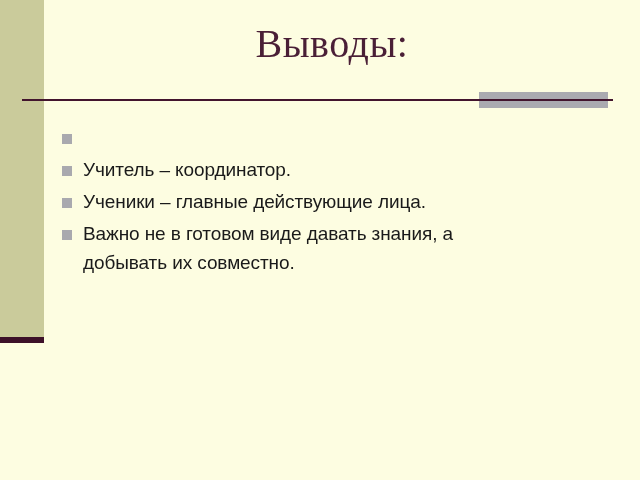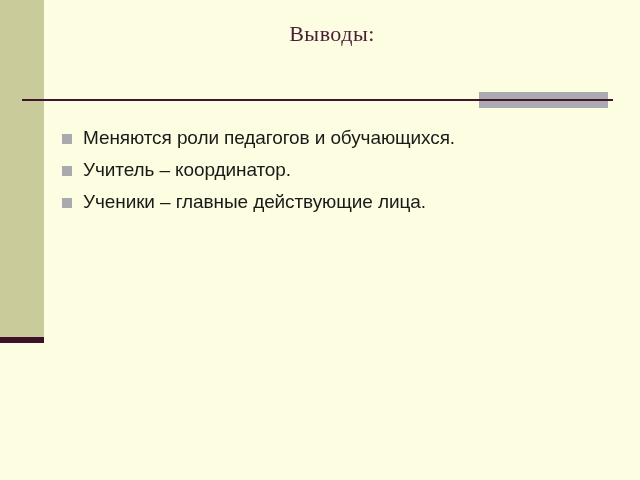--- a/index.html
+++ b/index.html
@@ -40,21 +40,21 @@
     background: #3d1129;
   }
   
   .title {
     position: absolute;
     left: 44px;
     top: 22px;
     width: 576px;
     text-align: center;
     font-family: "Liberation Serif", serif;
-    font-size: 22px;
+    font-size: 40px;
     font-weight: normal;
     color: #4a1f36;
     letter-spacing: 0.5px;
     line-height: 1.1;
   }
   
   .divider-wrap {
     position: absolute;
     left: 0;
     top: 92px;
@@ -121,29 +121,32 @@
 
   <div class="divider-wrap">
     <div class="divider-gray"></div>
     <div class="divider-line"></div>
   </div>
 
   <div class="bullets">
 
     <div class="bullet-item">
       <span class="bullet-marker"></span>
-      <span class="bullet-text">Меняются роли педагогов и обучающихся.</span>
     </div>
 
     <div class="bullet-item">
       <span class="bullet-marker"></span>
       <span class="bullet-text">Учитель – координатор.</span>
     </div>
 
     <div class="bullet-item">
       <span class="bullet-marker"></span>
       <span class="bullet-text">Ученики – главные действующие лица.</span>
     </div>
 
+    <div class="bullet-item">
+      <span class="bullet-marker"></span>
+      <span class="bullet-text">Важно не в готовом виде давать знания, а добывать их совместно.</span>
+    </div>
 
   </div>
 
 </div>
 
 </body></html>

